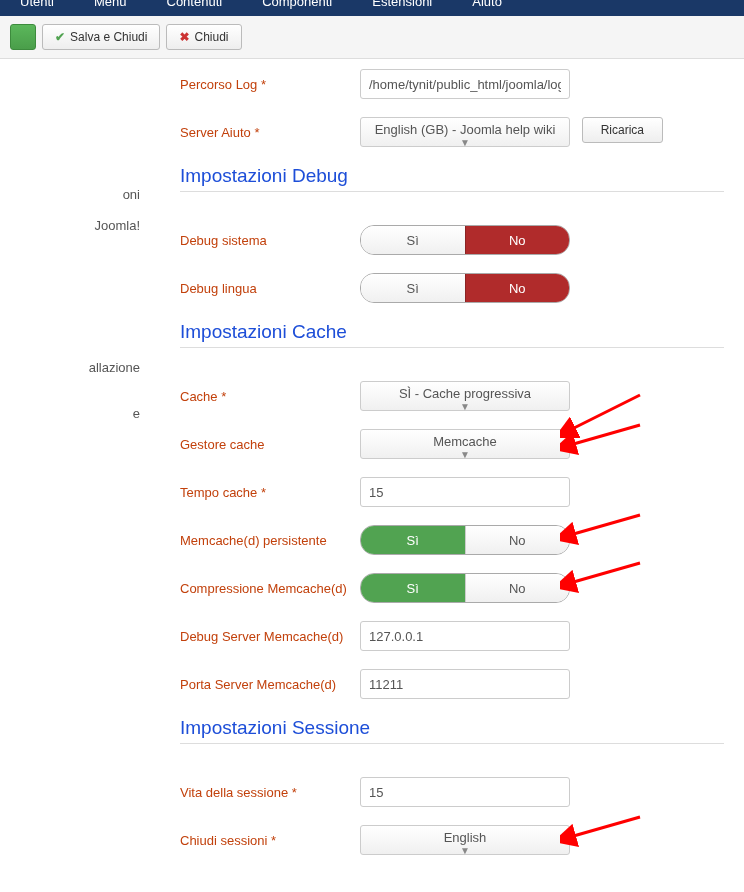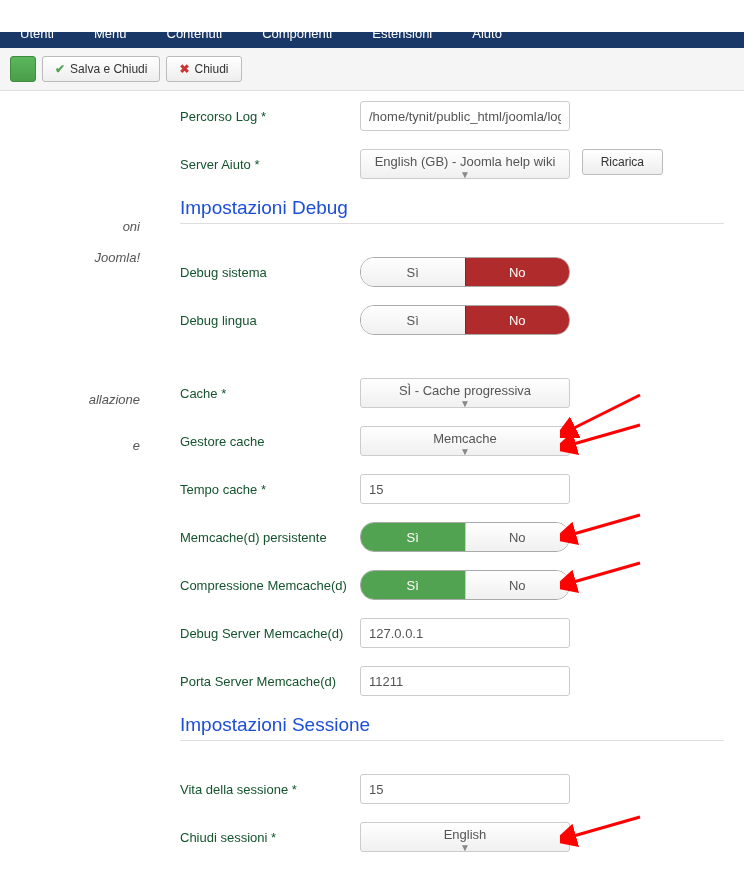--- a/index.html
+++ b/index.html
@@ -1,34 +1,34 @@
 <!DOCTYPE html>
 <html><head>
   <meta charset="utf-8">
   <style>
     * { box-sizing: border-box; margin: 0; padding: 0; }
     body { font-family: Arial, Helvetica, sans-serif; font-size: 13px; color: #555; background: #fff; width: 744px; position: relative; }
     
-    .top-nav { background: #1a3867; height: 16px; color: #fff; display: flex; padding: 0 20px; gap: 40px; align-items: flex-start; overflow: hidden; margin-top: 32px; }
+    .top-nav { background: #1a3867; height: 16px; color: #fff; display: flex; padding: 0 20px; gap: 40px; align-items: flex-start; overflow: hidden; }
     .top-nav span { font-size: 13px; position: relative; top: -6px; }
     
     .toolbar { background: #f5f5f5; border-bottom: 1px solid #ddd; padding: 8px 10px; display: flex; gap: 6px; }
     .btn { display: inline-flex; align-items: center; gap: 5px; padding: 5px 12px; border: 1px solid #bbb; border-radius: 3px; background: linear-gradient(#fff, #eee); font-size: 12px; color: #333; cursor: pointer; }
     .btn-green { background: linear-gradient(#5bb75b, #4a9e4a); border-color: #3d8b3d; color: #fff; width: 26px; padding: 5px 4px; }
     .icon-check { color: #51a351; font-weight: bold; }
     .icon-close { color: #c33; font-weight: bold; }
     
     .main { display: flex; }
     .sidebar { width: 150px; padding: 120px 10px 10px 0; font-size: 13px; color: #555; }
-    .sidebar-item { padding: 8px 0; text-align: right; font-style: italic; }
+    .sidebar-item { padding: 8px 0; text-align: right; }
     
     .content { flex: 1; padding: 10px 20px 20px 30px; }
     
     .form-row { display: flex; align-items: center; margin-bottom: 18px; }
-    .form-label { width: 180px; font-size: 13px; color: #14532d; }
+    .form-label { width: 180px; font-size: 13px; color: #c2410c; }
     .form-control { flex: 0 0 auto; }
     
     input[type="text"], .select-box { 
       width: 210px; height: 30px; padding: 4px 8px; 
       border: 1px solid #ccc; border-radius: 3px; 
       font-size: 13px; color: #555; background: #fff;
     }
     .select-box { 
       background: linear-gradient(#fff, #f0f0f0); 
       display: inline-flex; align-items: center; 
@@ -120,20 +120,21 @@
     <div class="form-row">
       <div class="form-label">Debug lingua</div>
       <div class="form-control">
         <div class="toggle">
           <div class="toggle-opt toggle-off">Sì</div>
           <div class="toggle-opt toggle-on-red">No</div>
         </div>
       </div>
     </div>
 
+    <h3 class="section-heading">Impostazioni Cache</h3>
 
     <div style="height:25px"></div>
 
     <div class="form-row">
       <div class="form-label">Cache *</div>
       <div class="form-control">
         <div class="select-box">
           <span>SÌ - Cache progressiva</span>
           <span class="select-arrow">▼</span>
         </div>

